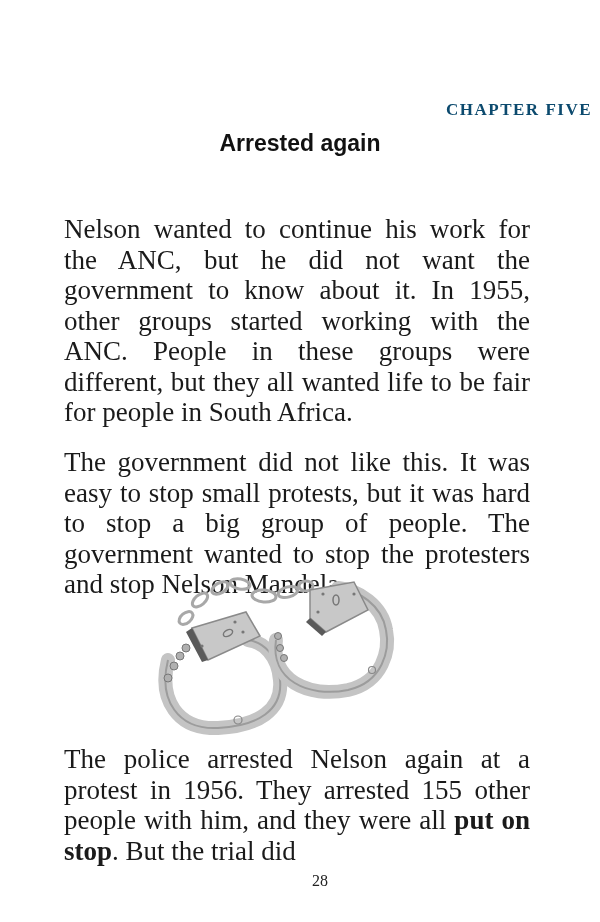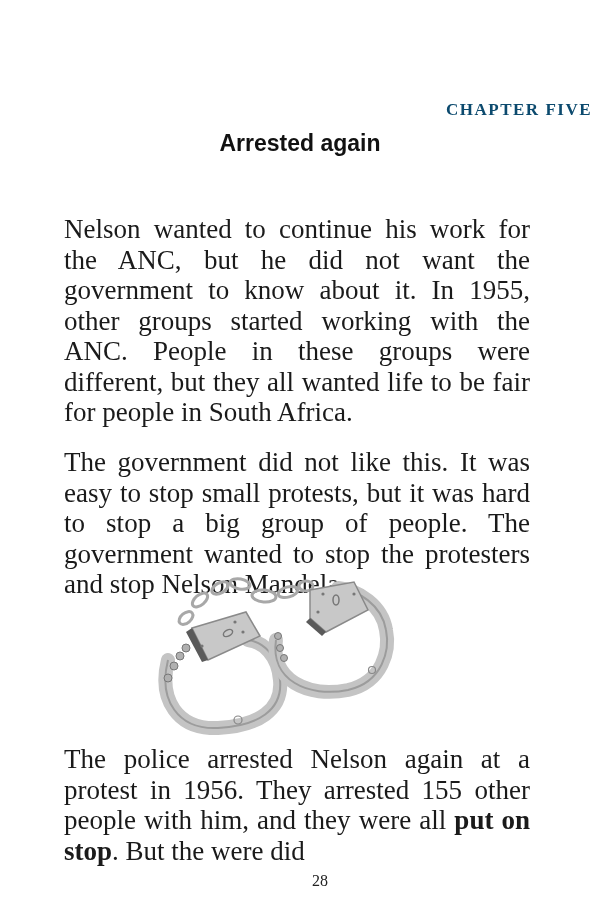--- a/index.html
+++ b/index.html
@@ -79,15 +79,15 @@
     <path d="M152 20 L 196 12 L 210 40 L 168 62 L 152 48 Z" fill="#c8c8c8" stroke="#8a8a8a" stroke-width="1.5"></path>
     <path d="M152 48 L 168 62 L 164 66 L 148 52 Z" fill="#5a5a5a"></path>
     <ellipse cx="178" cy="30" rx="3" ry="5" fill="none" stroke="#777" stroke-width="1.5"></ellipse>
     <circle cx="165" cy="24" r="1.6" fill="#777"></circle>
     <circle cx="196" cy="24" r="1.6" fill="#777"></circle>
     <circle cx="160" cy="42" r="1.6" fill="#777"></circle>
     <circle cx="214" cy="100" r="3.5" fill="none" stroke="#888" stroke-width="1.2"></circle>
   </svg>
 </div>
 
-<p class="para p3"><span>The police arrested Nelson again at a protest in 1956. They arrested 155 other people with him, and they were all </span><b>put on stop</b><span>. But the were did</span></p>
+<p class="para p3"><span>The police arrested Nelson again at a protest in 1956. They arrested 155 other people with him, and they were all </span><b>put on stop</b><span>. But the trial did</span></p>
 
 <div class="page-number">28</div>
 
 </body></html>

